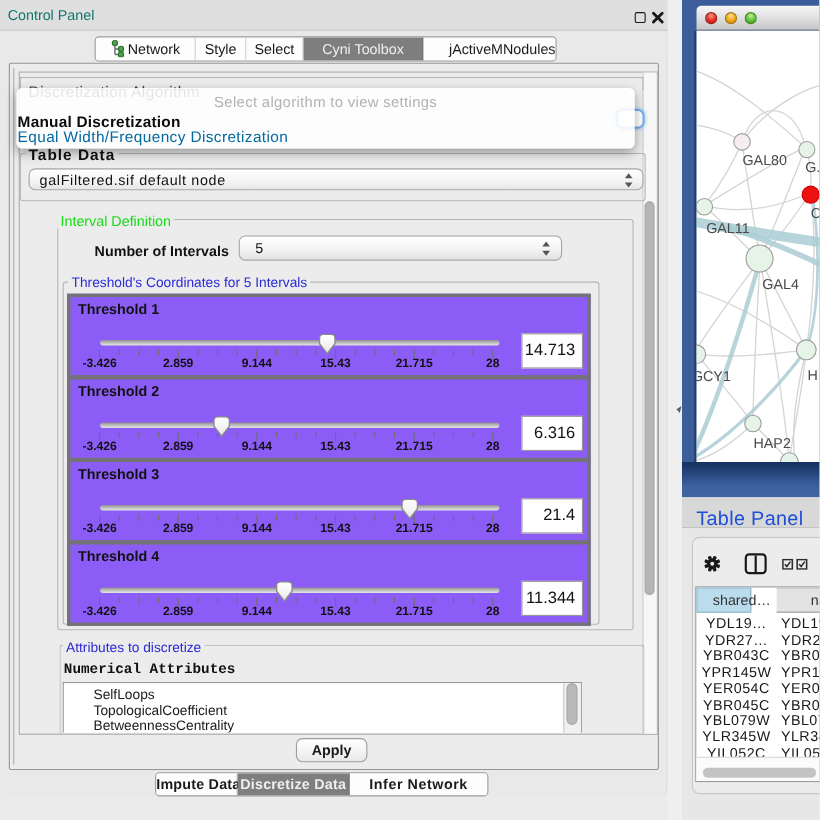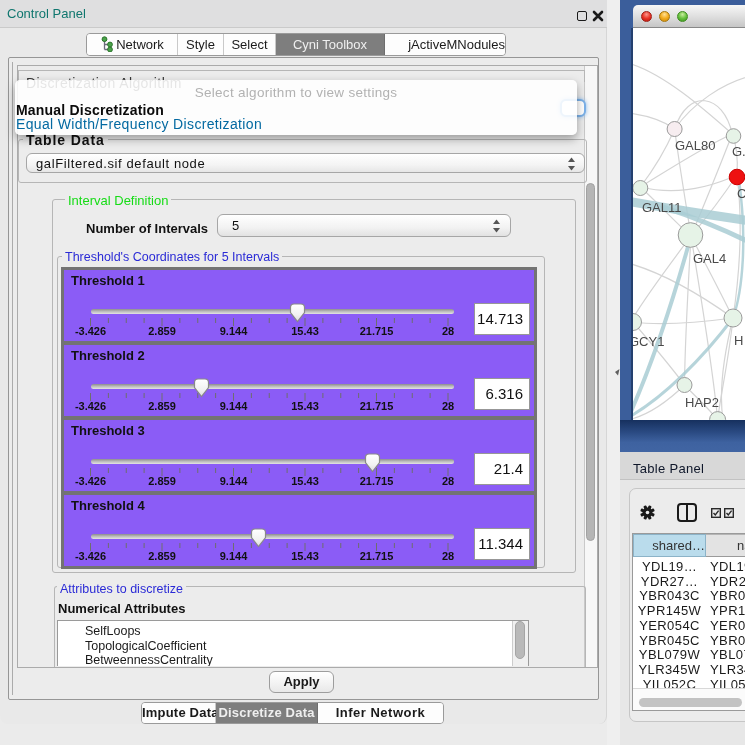--- a/index.html
+++ b/index.html
@@ -57,21 +57,21 @@
 <div class="fieldset" style="left:18px;top:139px;width:567px;height:42px;"></div>
 <div class="fs-title" style="left:23px;top:132px;font-weight:bold;font-size:14px;letter-spacing:0.9px;color:#111;">Table Data</div>
 <div class="abs" style="left:26px;top:153px;width:559px;height:20px;background:linear-gradient(180deg,#ffffff 0%,#f4f4f4 60%,#e6e6e6 100%);border:1px solid #a6a6a6;border-radius:6px;box-sizing:border-box;font-size:13px;color:#111;line-height:19px;padding-left:9px;letter-spacing:0.6px;">galFiltered.sif default node
   <svg width="9" height="14" viewBox="0 0 9 14" style="position:absolute;right:8px;top:3px;">
       <path d="M4.5 0.5 L8 5 L1 5 Z" fill="#555"></path>
       <path d="M4.5 13.5 L8 9 L1 9 Z" fill="#555"></path>
     </svg>
 </div>
 
 <div class="fieldset" style="left:52px;top:199px;width:522px;height:372px;"></div>
-<div class="fs-title" style="left:65px;top:193px;color:#16dc16;">Interval Definition</div>
+<div class="fs-title" style="left:52px;top:193px;color:#16dc16;">Interval Definition</div>
 
 <div class="abs" style="left:86px;top:221px;font-size:13px;font-weight:bold;color:#111;">Number of Intervals</div>
 <div class="abs" style="left:217px;top:214px;width:294px;height:23px;background:linear-gradient(180deg,#ffffff 0%,#f2f2f2 60%,#e2e2e2 100%);border:1px solid #a6a6a6;border-radius:6px;box-sizing:border-box;font-size:13px;color:#111;line-height:21px;padding-left:14px;">5
   <svg width="9" height="14" viewBox="0 0 9 14" style="position:absolute;right:9px;top:4px;">
       <path d="M4.5 0.5 L8 5 L1 5 Z" fill="#555"></path>
       <path d="M4.5 13.5 L8 9 L1 9 Z" fill="#555"></path>
     </svg>
 </div>
 
 <div class="fieldset" style="left:57px;top:256px;width:486px;height:310px;"></div>
@@ -249,21 +249,21 @@
           <stop offset="1" stop-color="#dcdcdc"></stop>
         </linearGradient>
       </defs>
     <path d="M1.5 4.5 Q1.5 1 5 1 L12 1 Q15.5 1 15.5 4.5 L15.5 9.5 L8.5 18.5 L1.5 9.5 Z" fill="url(#th4)" stroke="#898989" stroke-width="1.2"></path>
   </svg>
   <div class="valbox">11.344</div>
 </div>
 
 <div class="abs" style="left:54px;top:586px;width:530px;height:80px;border:1px solid #b6b6b6;border-bottom:none;border-radius:3px 3px 0 0;"></div>
 <div class="fs-title" style="left:57px;top:582px;font-size:12.5px;color:#2a2ad6;">Attributes to discretize</div>
-<div class="abs" style="left:58px;top:601px;font-size:13px;font-weight:bold;color:#111;">Numerical Attributes</div>
+<div class="abs" style="left:58px;top:601px;font-size:13px;font-weight:bold;color:#111;font-family:Liberation Mono, monospace;">Numerical Attributes</div>
 
 <div class="abs" style="left:57px;top:620px;width:472px;height:46px;background:#fff;border:1px solid #9a9a9a;border-bottom:none;box-sizing:border-box;overflow:hidden;padding-left:15px;">
   <div style="font-size:12.5px;color:#1a1a1a;padding-left:12px;line-height:14.6px;padding-top:3px;">SelfLoops<br>TopologicalCoefficient<br>BetweennessCentrality</div>
 </div>
 <div class="abs" style="left:512px;top:621px;width:16px;height:45px;background:#f0f0f0;border-left:1px solid #ccc;box-sizing:border-box;"></div>
 <div class="abs" style="left:515px;top:621px;width:10px;height:38px;background:#b9b9b9;border:1px solid #a5a5a5;border-radius:5px;box-sizing:border-box;"></div>
 
 <div class="abs" style="left:269px;top:671px;width:65px;height:22px;background:linear-gradient(180deg,#ffffff 0%,#f3f3f3 55%,#e8e8e8 100%);border:1px solid #9d9d9d;border-radius:6px;box-sizing:border-box;font-size:13px;font-weight:bold;color:#1a1a1a;text-align:center;line-height:20px;">Apply</div>
 
 <div class="abs" style="left:141px;top:702px;height:20px;border:1px solid #9a9a9a;border-radius:4px;overflow:hidden;white-space:nowrap;font-size:0;">
@@ -335,21 +335,21 @@
     <text x="60" y="235">GAL4</text>
     <text x="-4" y="318">GCY1</text>
     <text x="101" y="317">H</text>
     <text x="52" y="379">HAP2</text>
   </g>
 </svg>
 <div class="abs" style="left:631px;top:28px;width:2px;height:392px;background:#24406f;"></div>
 <div class="abs" style="left:620px;top:420px;width:125px;height:32px;background:linear-gradient(180deg,#16305e 0%,#2a4a82 38%,#3e62a0 70%,#4165a3 100%);"></div>
 
 <div class="abs" style="left:620px;top:452px;width:125px;height:28px;background:#d8d8d8;border-bottom:1px solid #c2c2c2;box-sizing:border-box;"></div>
-<div class="abs" style="left:633px;top:461px;font-size:13px;letter-spacing:0.3px;color:#0f172a;text-align:center;">Table Panel</div>
+<div class="abs" style="left:633px;top:461px;font-size:18px;letter-spacing:0.3px;color:#1d4ed8;text-align:center;">Table Panel</div>
 <div class="abs" style="left:620px;top:480px;width:125px;height:265px;background:#e7e7e7;"></div>
 
 <div class="abs" style="left:629px;top:488px;width:130px;height:234px;background:#ececec;border:1px solid #c6c6c6;border-radius:7px;box-sizing:border-box;"></div>
 
 <svg class="abs" style="left:640px;top:505px;" width="15" height="15" viewBox="0 0 15 15">
     <rect x="11.12" y="7.94" width="3.1" height="3.4" rx="0.9" transform="rotate(112.5 12.67 9.64)" fill="#1a1a1a"></rect>
     <rect x="8.09" y="10.97" width="3.1" height="3.4" rx="0.9" transform="rotate(157.5 9.64 12.67)" fill="#1a1a1a"></rect>
     <rect x="3.81" y="10.97" width="3.1" height="3.4" rx="0.9" transform="rotate(202.5 5.36 12.67)" fill="#1a1a1a"></rect>
     <rect x="0.78" y="7.94" width="3.1" height="3.4" rx="0.9" transform="rotate(247.5 2.33 9.64)" fill="#1a1a1a"></rect>
     <rect x="0.78" y="3.66" width="3.1" height="3.4" rx="0.9" transform="rotate(292.5 2.33 5.36)" fill="#1a1a1a"></rect>
@@ -364,21 +364,21 @@
 <div class="abs" style="left:686px;top:505px;width:2px;height:15px;background:#1a1a1a;"></div>
 
 <svg class="abs" style="left:711px;top:508px;" width="24" height="10" viewBox="0 0 24 10">
   <rect x="0.7" y="0.7" width="8.6" height="8.6" fill="none" stroke="#2a2a2a" stroke-width="1.4"></rect>
   <path d="M2.5 5 L4.3 7 L7.6 2.6" stroke="#2a2a2a" stroke-width="1.4" fill="none"></path>
   <rect x="13.7" y="0.7" width="8.6" height="8.6" fill="none" stroke="#2a2a2a" stroke-width="1.4"></rect>
   <path d="M15.5 5 L17.3 7 L20.6 2.6" stroke="#2a2a2a" stroke-width="1.4" fill="none"></path>
 </svg>
 
 <div class="abs" style="left:632px;top:533px;width:114px;height:178px;border:1px solid #9a9a9a;background:#fff;box-sizing:border-box;overflow:hidden;">
-  <div style="position:absolute;left:0;top:0;width:73px;height:23px;background:#badcec;border:1px solid #8cb3c8;box-sizing:border-box;font-size:13px;color:#333;text-align:right;text-indent:14px;line-height:22px;">shared…</div>
+  <div style="position:absolute;left:0;top:0;width:50px;height:23px;background:#badcec;border:1px solid #8cb3c8;box-sizing:border-box;font-size:13px;color:#333;text-align:right;text-indent:14px;line-height:22px;">shared…</div>
   <div style="position:absolute;left:73px;top:0;width:41px;height:23px;background:#e3e3e3;border-top:1px solid #b5b5b5;border-bottom:1px solid #9a9a9a;box-sizing:border-box;font-size:13px;color:#333;line-height:22px;padding-left:31px;">na</div>
   <div style="position:absolute;left:0;top:26px;width:73px;font-size:13px;letter-spacing:0.4px;color:#1a1a1a;text-align:center;line-height:14.7px;">YDL19…<br>YDR27…<br>YBR043C<br>YPR145W<br>YER054C<br>YBR045C<br>YBL079W<br>YLR345W<br>YIL052C</div>
   <div style="position:absolute;left:73px;top:26px;width:80px;font-size:13px;letter-spacing:0.4px;color:#1a1a1a;line-height:14.7px;padding-left:4px;">YDL19…<br>YDR27…<br>YBR043C<br>YPR145W<br>YER054C<br>YBR045C<br>YBL079W<br>YLR345W<br>YIL052C</div>
   <div style="position:absolute;left:0;top:154px;width:114px;height:23px;background:#fbfbfb;border-top:1px solid #d8d8d8;"></div>
   <div style="position:absolute;left:6px;top:164px;width:103px;height:9px;background:#c3c3c3;border-radius:4.5px;"></div>
 </div>
 
 <div class="abs" style="left:15px;top:80px;width:562px;height:55px;background:rgba(255,255,255,0.87);border-radius:5px;box-shadow:0 4px 10px rgba(0,0,0,0.35);"></div>
 <div class="abs" style="left:15px;top:85px;width:562px;text-align:center;font-size:13.5px;letter-spacing:0.3px;color:#b2b2b2;">Select algorithm to view settings</div>
 <div class="abs" style="left:16px;top:102px;font-size:14px;letter-spacing:0.2px;font-weight:bold;color:#0b0b0b;">Manual Discretization</div>

